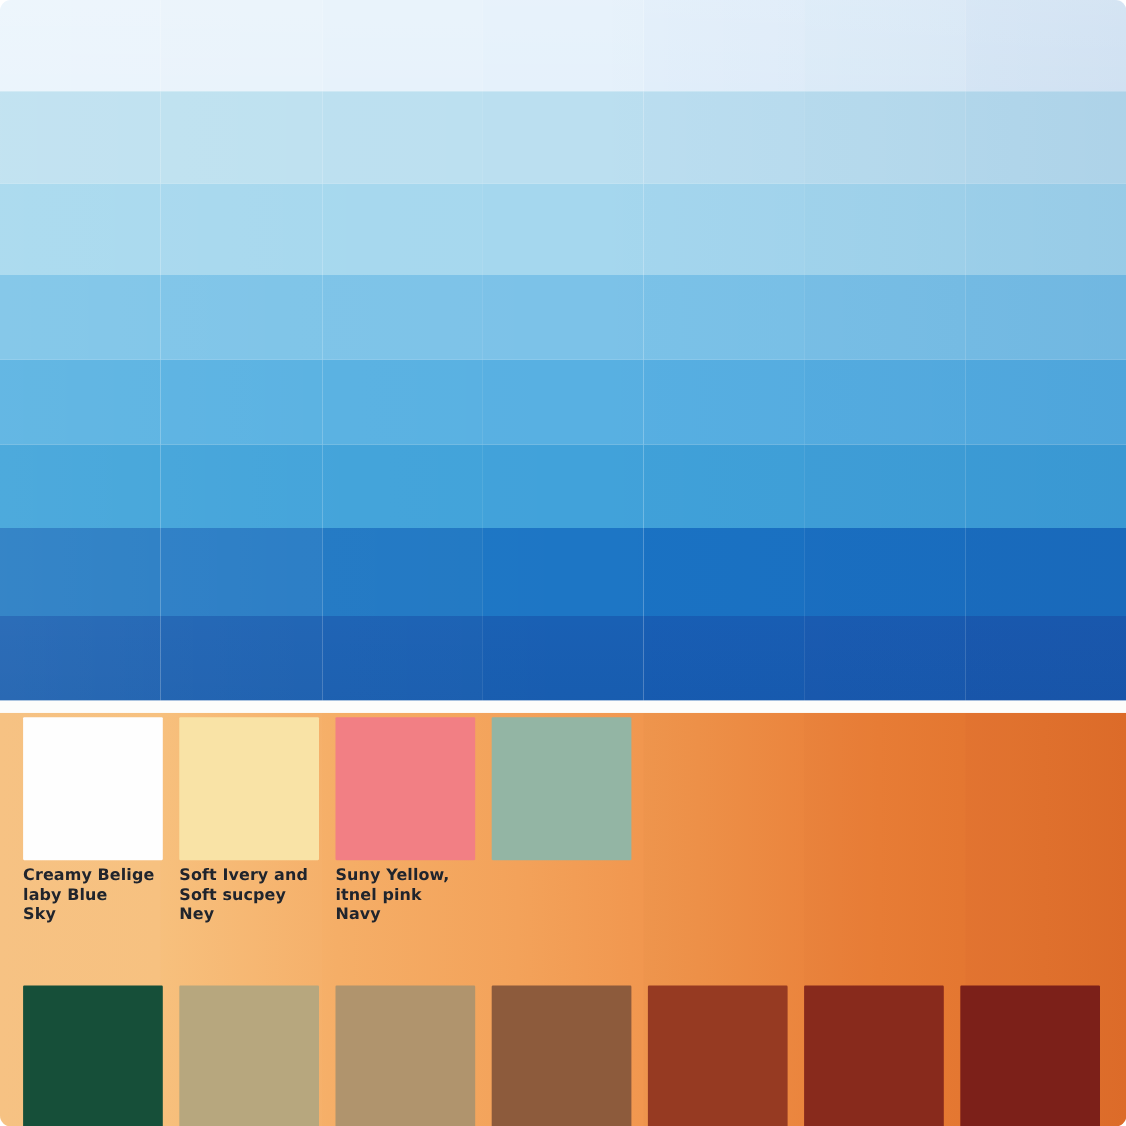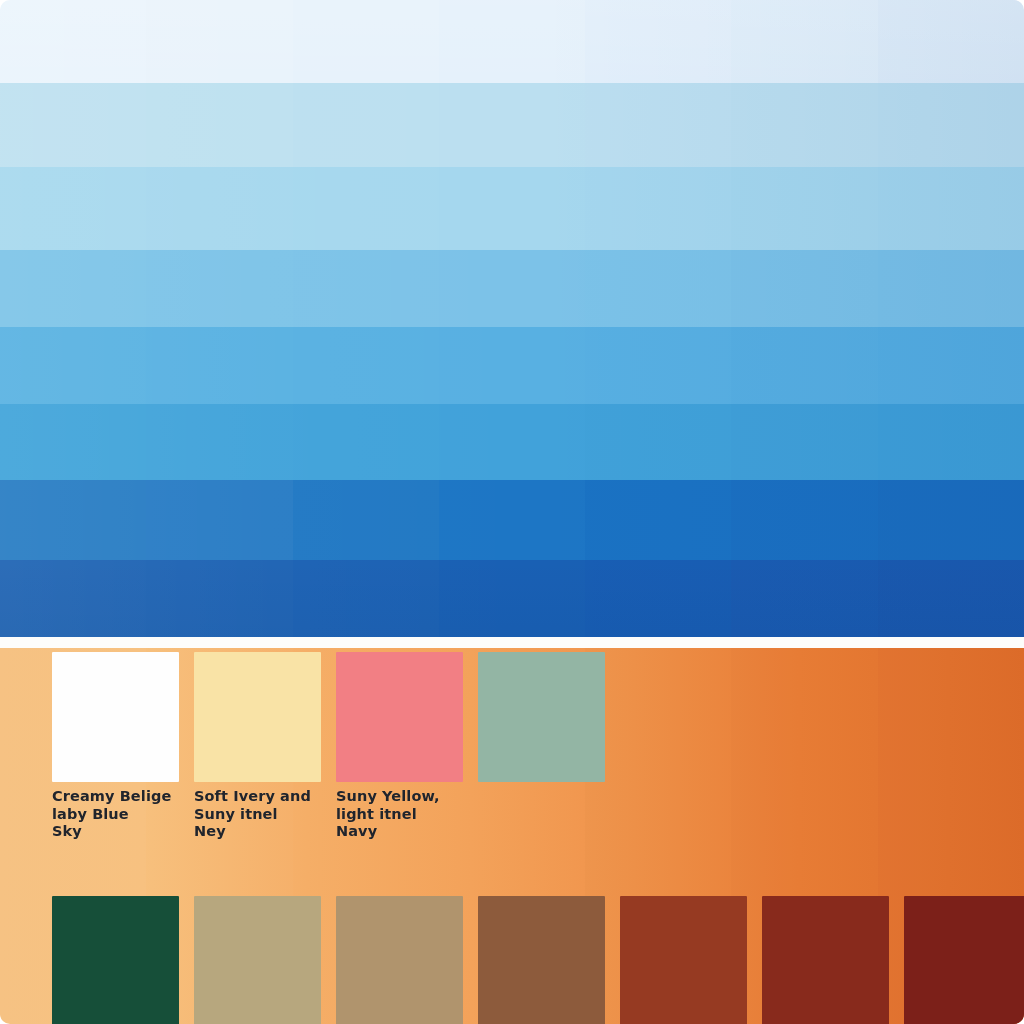--- a/index.html
+++ b/index.html
@@ -75,21 +75,20 @@
   }
   #palette-bg-cols{
     position:absolute;inset:0;display:flex;
   }
   #palette-bg-cols .bgcol{flex:1 1 0;}
 
   
   .swatch-row{
     position:absolute;left:0;width:849px;
     display:flex;
-    padding-left:31px;
   }
   .swatch-cell{
     width:142px;
     position:relative;
     flex:0 0 142px;
   }
   .chip{
     position:absolute;
     left:21px;
     width:127px;
@@ -216,27 +215,27 @@
     <div class="swatch-row" id="row-top">
         <div class="swatch-cell">
           <div class="chip chip-top" style="background: rgb(254, 254, 254);"></div>
           <div class="chip-caption">Creamy Belige
 laby Blue
 Sky</div>
         </div>
         <div class="swatch-cell">
           <div class="chip chip-top" style="background: rgb(249, 227, 166);"></div>
           <div class="chip-caption">Soft Ivery and
-Suny itnel
+Soft sucpey
 Ney</div>
         </div>
         <div class="swatch-cell">
           <div class="chip chip-top" style="background: rgb(242, 127, 132);"></div>
           <div class="chip-caption">Suny Yellow,
-light itnel
+itnel pink
 Navy</div>
         </div>
         <div class="swatch-cell">
           <div class="chip chip-top" style="background: rgb(147, 181, 164);"></div>
         </div>
         <div class="swatch-cell"></div>
       </div>
     <div class="swatch-row" id="row-bottom">
         <div class="swatch-cell">
           <div class="chip chip-bottom" style="background: rgb(22, 79, 57);"></div>

